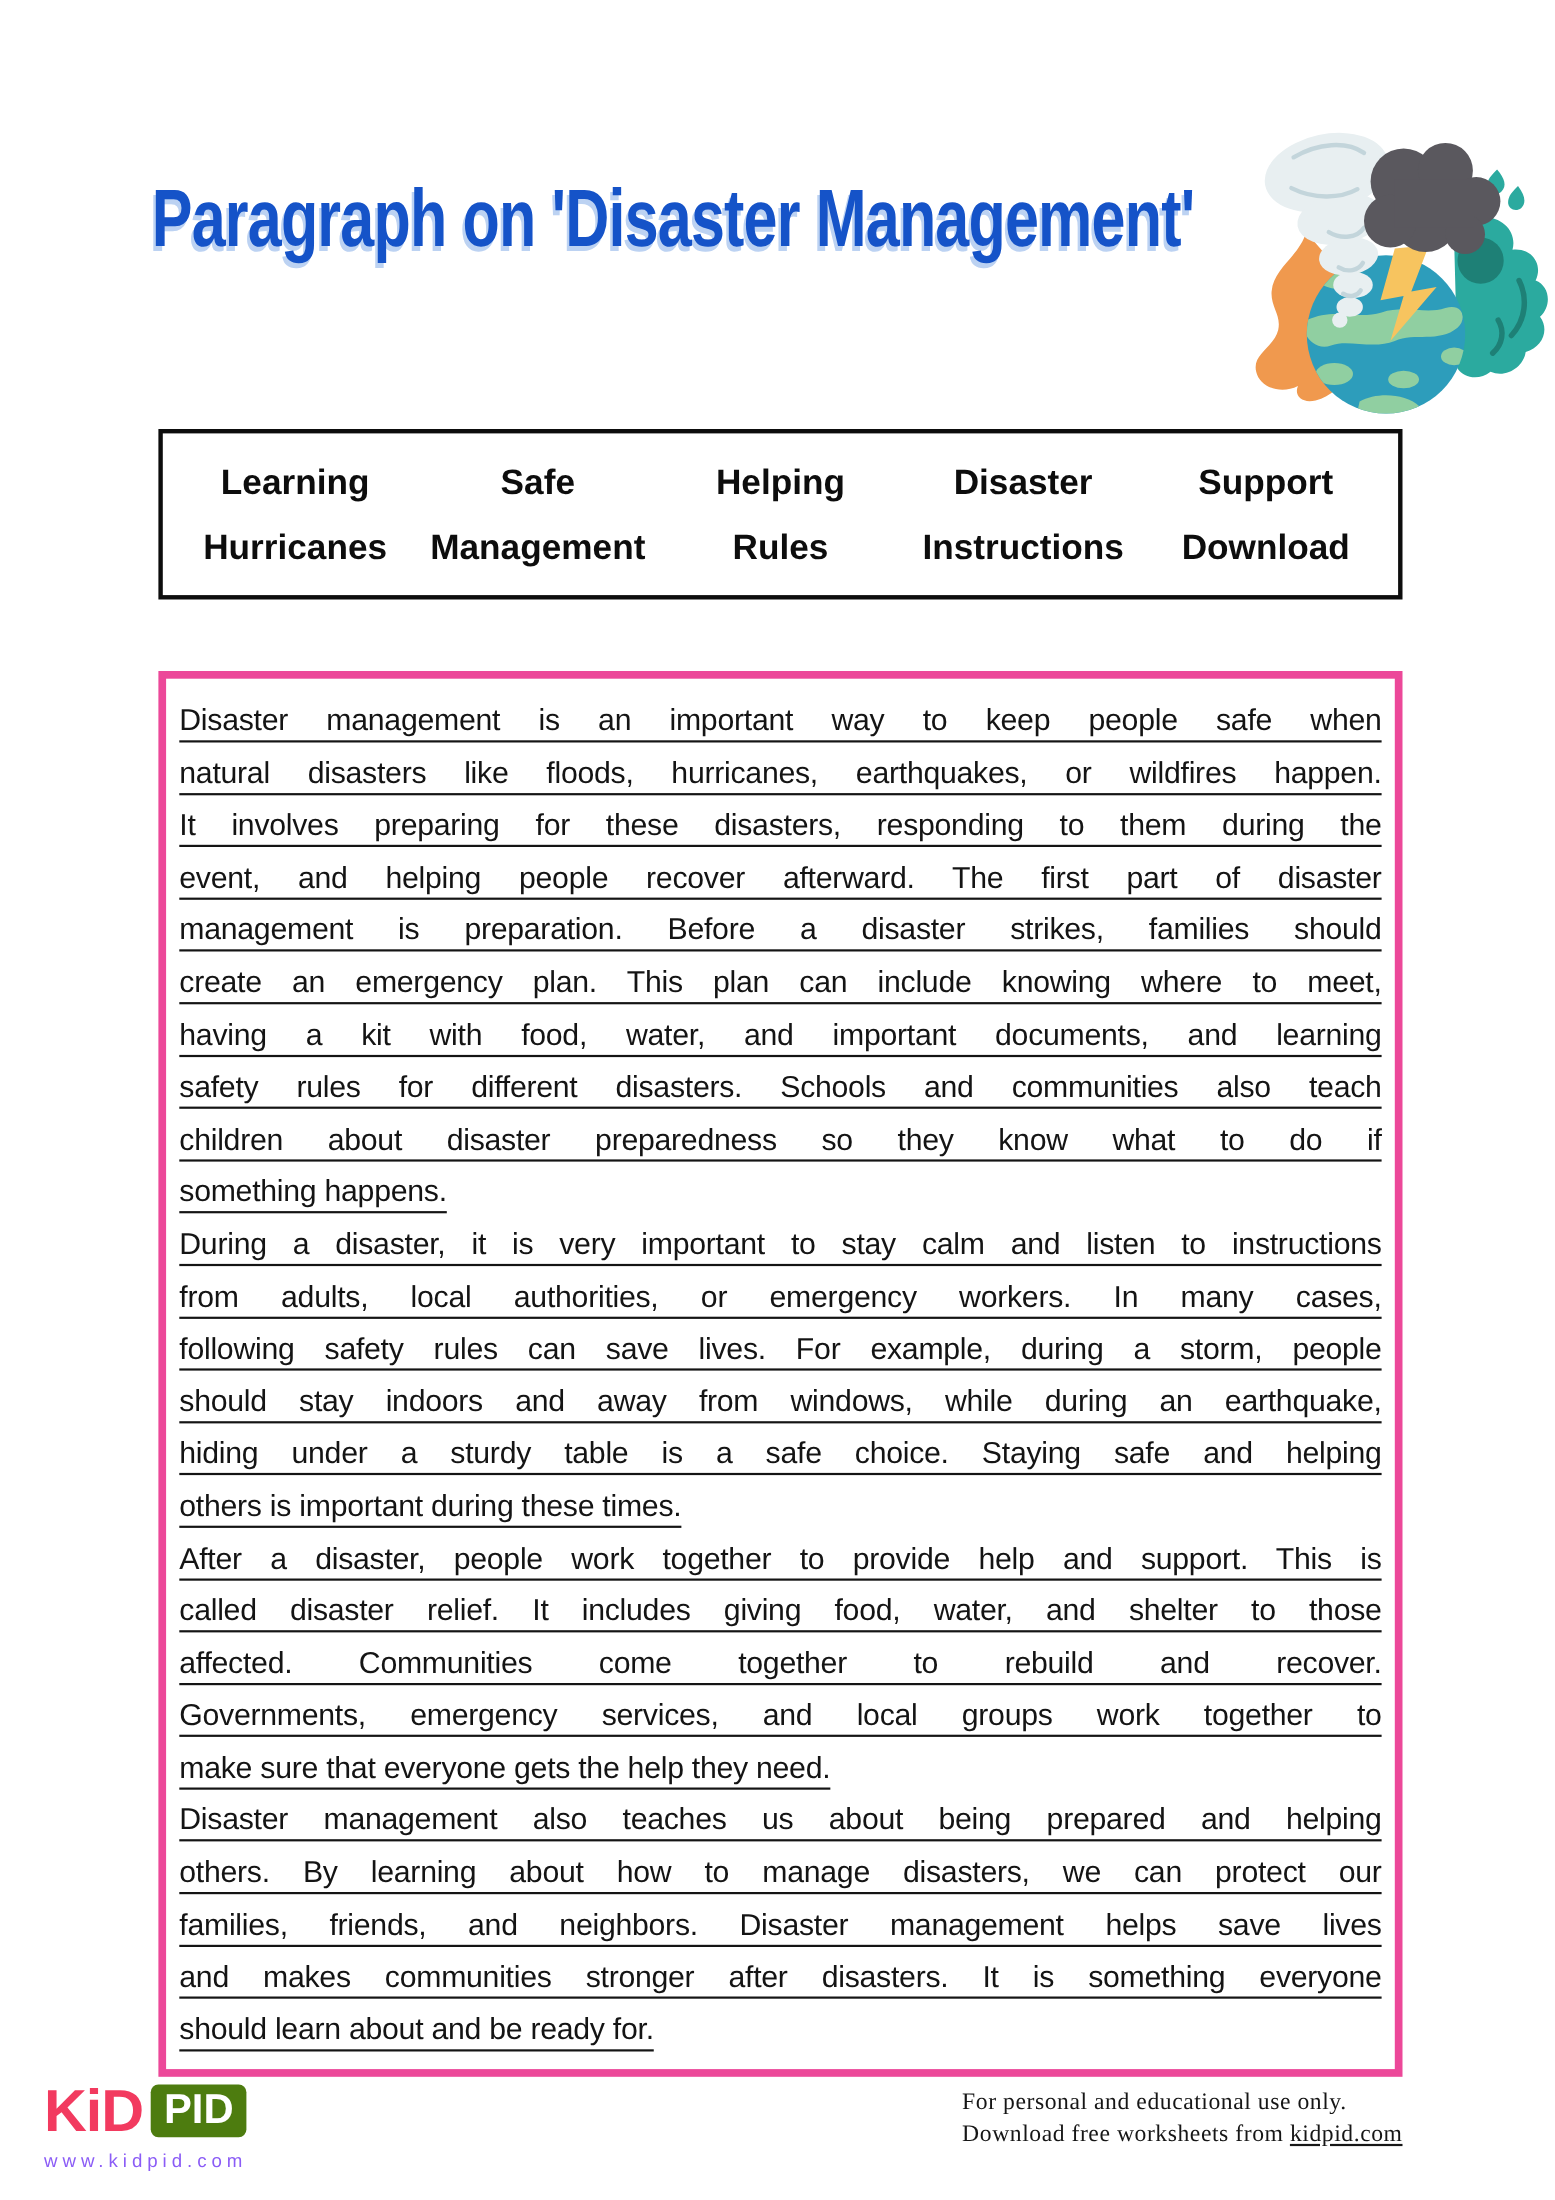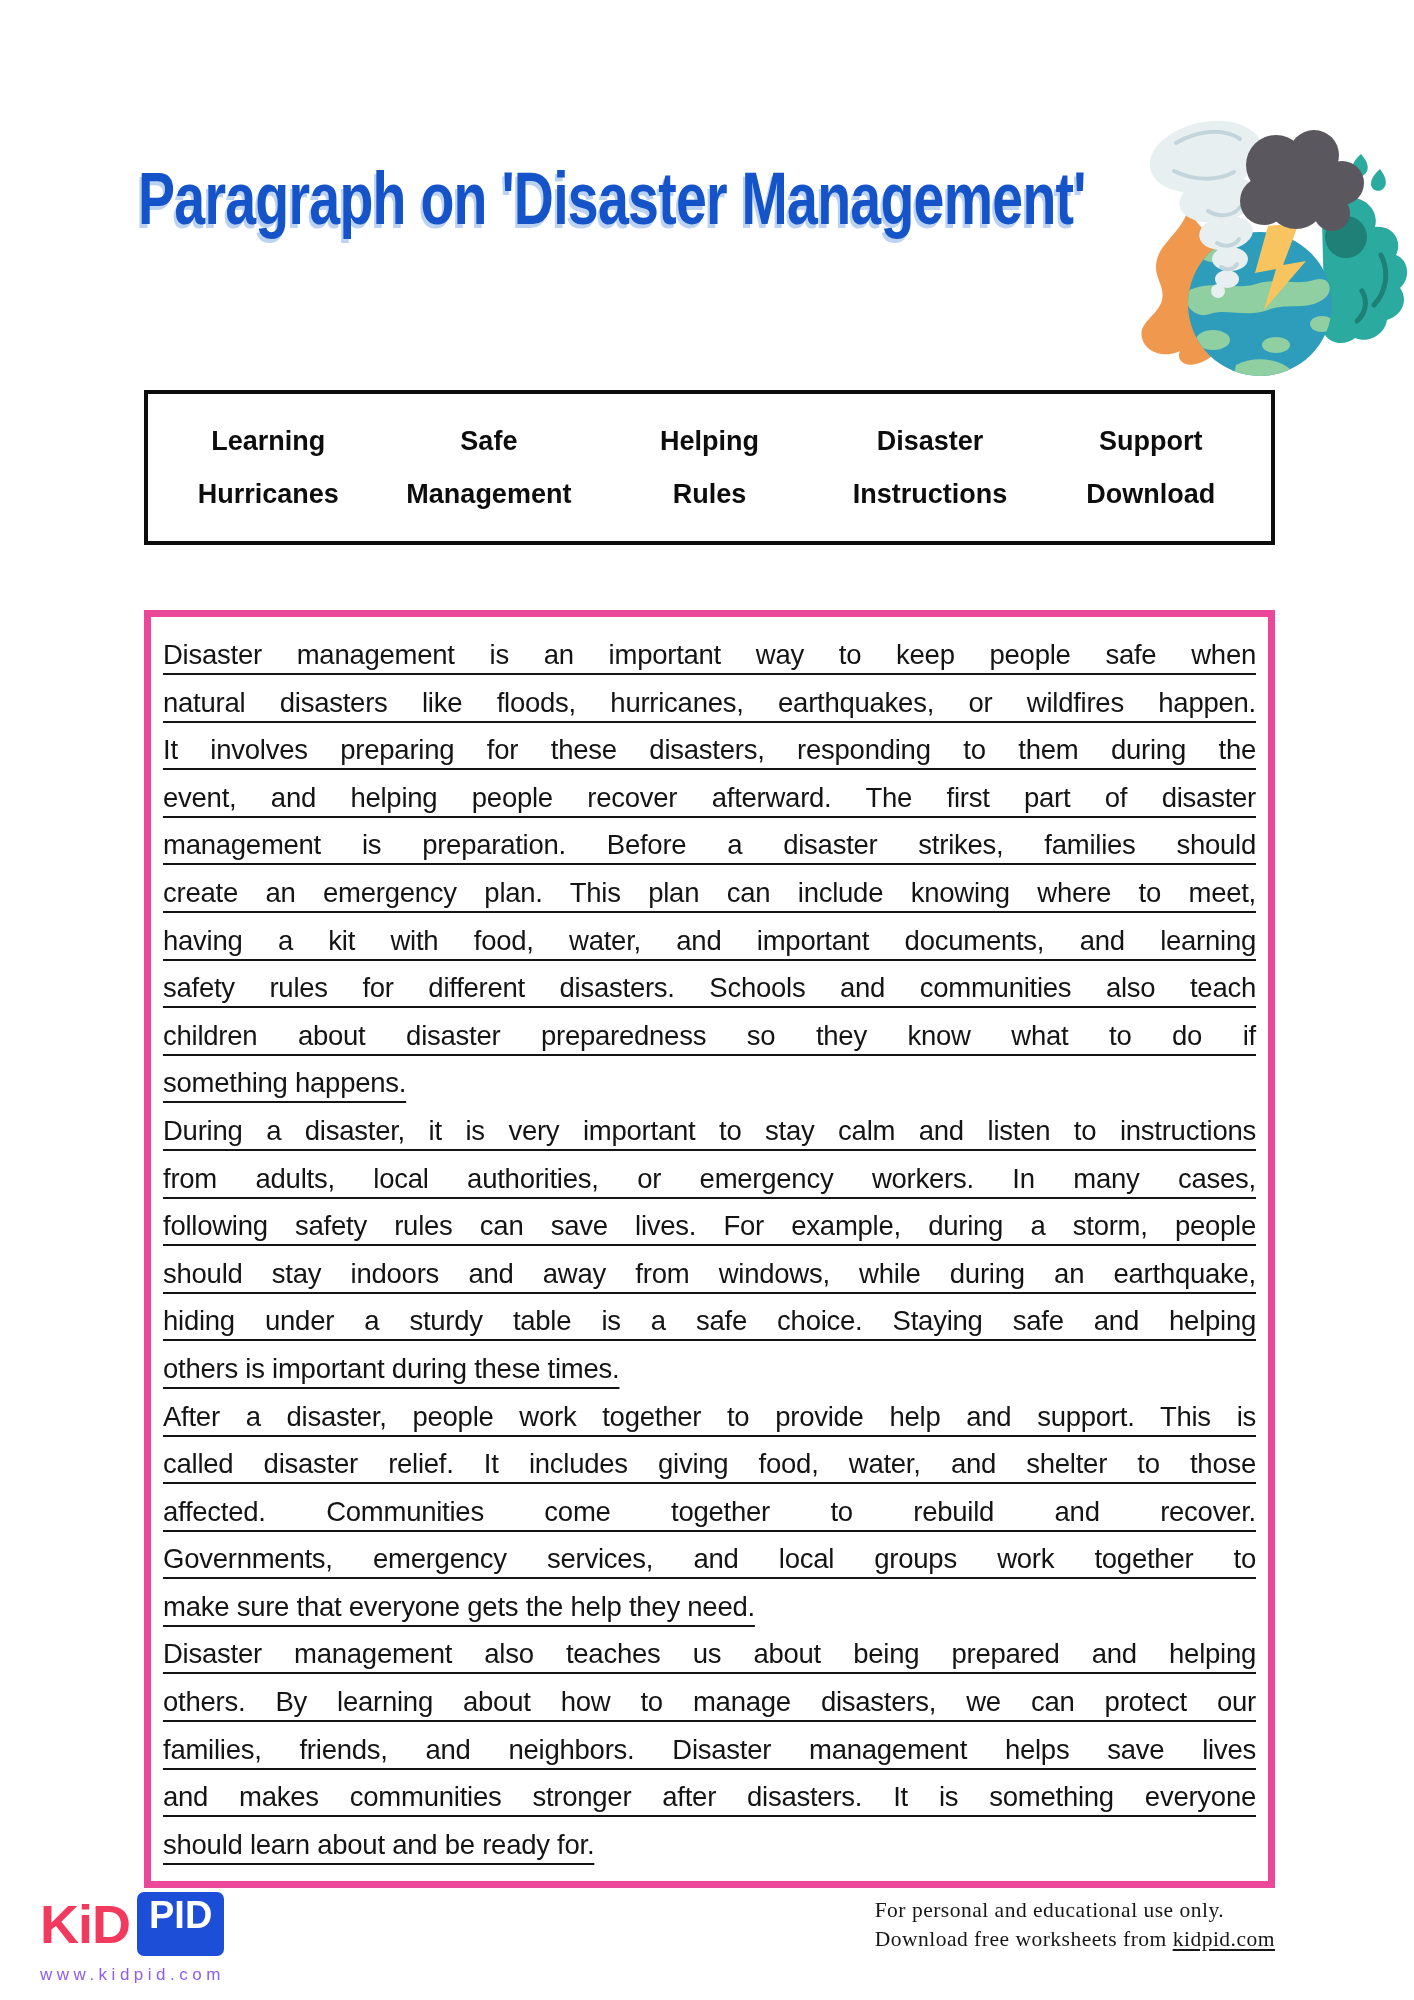--- a/index.html
+++ b/index.html
@@ -27,21 +27,21 @@
   
   .illustration { position:absolute; left:1118px; top:93px; width:294px; height:292px; }
 
   
   .vocab-box {
     position:absolute; left:144px; top:390px; width:1131px; height:155px;
     border:4px solid #0d0d0d; background:#fff;
     display:grid; grid-template-columns:repeat(5,1fr);
     row-gap:22px; align-content:center; padding:0 10px;
   }
-  .vocab-word { text-align:center; font-size:27px; font-weight:bold; color:#0d0d0d; }
+  .vocab-word { text-align:center; font-size:32px; font-weight:bold; color:#0d0d0d; }
 
   
   .text-box {
     position:absolute; left:144px; top:610px; width:1131px; height:1278px;
     border:7px solid #ec4899; background:#fff;
     padding:14px 12px 0 12px; overflow:hidden;
   }
   .tline {
     font-size:27.5px; letter-spacing:-0.25px; line-height:47.6px;
     color:#141414;
@@ -50,22 +50,22 @@
   }
   .tline.pend { text-align-last:left; }
 
   
   .logo-block { position:absolute; left:40px; top:1892px; }
   .logo-row { display:flex; align-items:center; gap:7px; }
   .logo-kid {
     color:#f23a5f; font-size:54px; font-weight:bold; letter-spacing:-1px; line-height:1;
   }
   .logo-pid {
-    background:#1d4ed8; color:#ffffff; font-size:38px; font-weight:bold;
-    padding:4px 12px 22px 12px; border-radius:7px; line-height:1;
+    background:#4d7c0f; color:#ffffff; font-size:38px; font-weight:bold;
+    padding:4px 12px 6px 12px; border-radius:7px; line-height:1;
   }
   .logo-site {
     margin-top:9px; font-size:17px; letter-spacing:4.5px; color:#8b5cf6;text-align:right;
   }
   .footer-note {
     position:absolute; right:139px; top:1896px; text-align:left;
     font-family:"Liberation Serif", serif; font-size:21.5px; line-height:29px;
     color:#161616; letter-spacing:0.5px;
   }
   .footer-note .link { text-decoration:underline; text-underline-offset:3px; }

